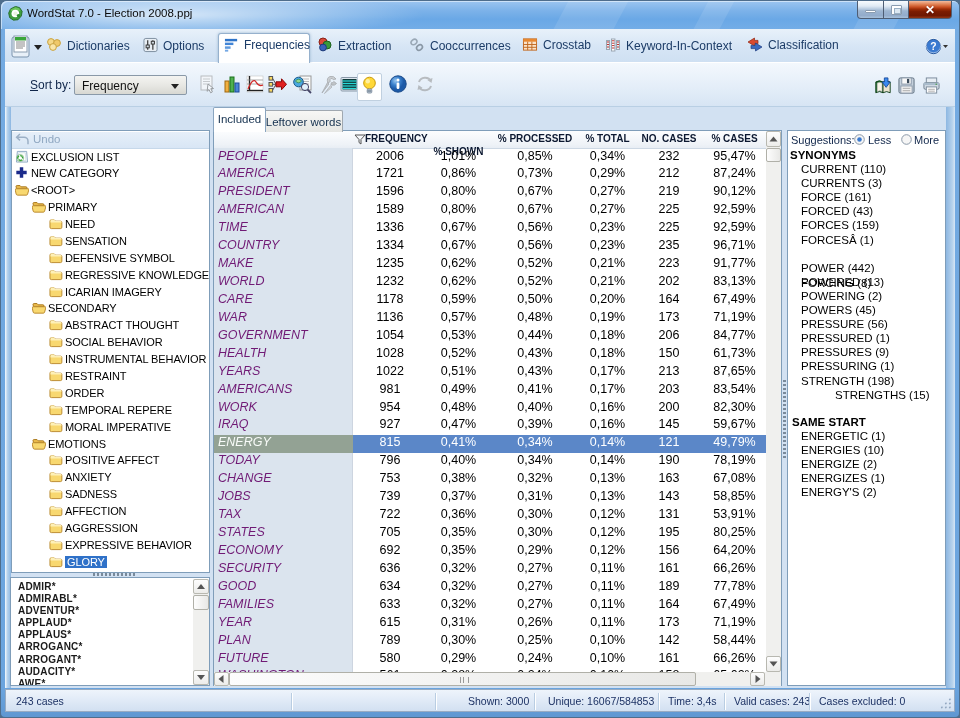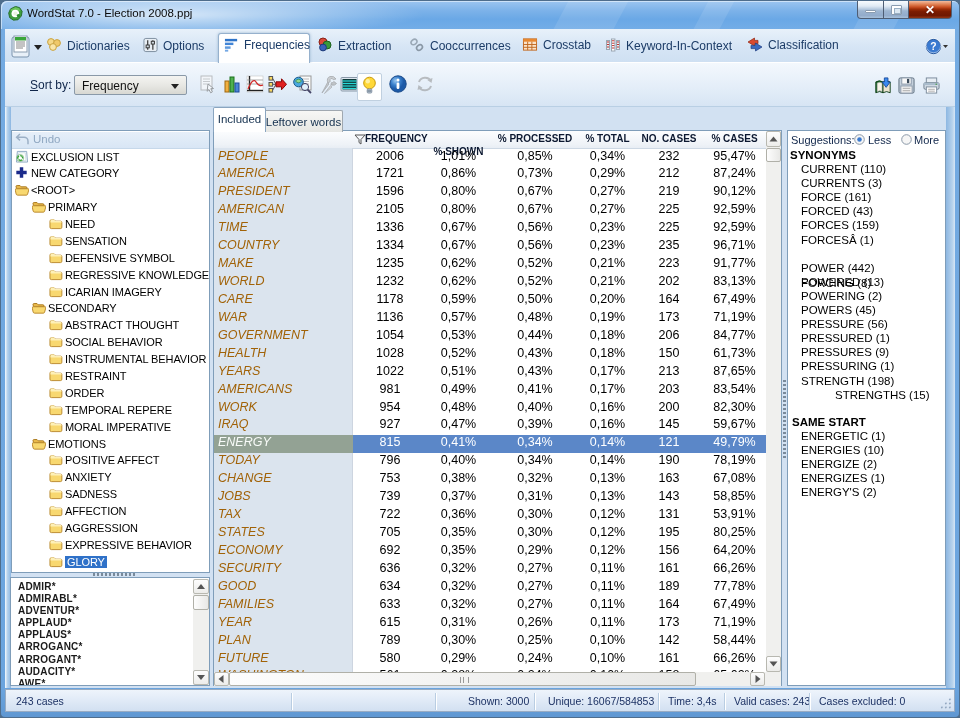--- a/index.html
+++ b/index.html
@@ -78,21 +78,21 @@
 .sb{position:absolute;background:#f0f0ee;}
 .sbtn{position:absolute;background:linear-gradient(180deg,#fdfdfd,#ececea);border:1px solid #b8b8b0;border-radius:2px;box-sizing:border-box;color:#555;font-size:8px;text-align:center;}
 .sth{position:absolute;background:linear-gradient(90deg,#fdfdfd,#e8e8e6);border:1px solid #b0b0a8;border-radius:2px;box-sizing:border-box;}
 
 
 #thead{position:absolute;left:0;top:0;width:552px;height:17px;background:linear-gradient(180deg,#fcfdfe,#eef2f7 80%,#e8edf4);border-bottom:1px solid #cdd8e4;}
 .th{position:absolute;top:2px;font-size:10px;font-weight:bold;color:#0c1830;white-space:nowrap;}
 #tbody{position:absolute;left:0;top:17px;width:552px;height:524px;overflow:hidden;}
 .row{position:absolute;left:0;width:552px;height:17.93px;}
 .wc{position:absolute;left:0;top:0;width:139px;height:17.93px;background:#dbe4ee;border-right:1px solid #cdd5e0;box-sizing:border-box;}
-.wc i{position:absolute;left:4px;top:0.5px;font-size:12.5px;font-style:italic;color:#a16207;white-space:nowrap;}
+.wc i{position:absolute;left:4px;top:0.5px;font-size:12.5px;font-style:italic;color:#701a75;white-space:nowrap;}
 .nc{position:absolute;top:0.5px;font-size:12.5px;color:#000;text-align:center;}
 .c1{left:139px;width:74px;}
 .c2{left:213px;width:63px;}
 .c3{left:276px;width:90px;}
 .c4{left:366px;width:55px;}
 .c5{left:421px;width:68px;}
 .c6{left:489px;width:63px;}
 .selrow .wc{background:#93a294;border-right-color:#93a294;}
 .selrow .wc i{color:#f8fbf8;}
 .selrow .nc{color:#fff;}
@@ -581,21 +581,21 @@
         <div class="nc c2">0,80%</div>
         <div class="nc c3">0,67%</div>
         <div class="nc c4">0,27%</div>
         <div class="nc c5">219</div>
         <div class="nc c6">90,12%</div>
       </div>
       <div class="row" style="top:53.79px">
         <div class="wc">
           <i>AMERICAN</i>
         </div>
-        <div class="nc c1">2105</div>
+        <div class="nc c1">1589</div>
         <div class="nc c2">0,80%</div>
         <div class="nc c3">0,67%</div>
         <div class="nc c4">0,27%</div>
         <div class="nc c5">225</div>
         <div class="nc c6">92,59%</div>
       </div>
       <div class="row" style="top:71.72px">
         <div class="wc">
           <i>TIME</i>
         </div>

